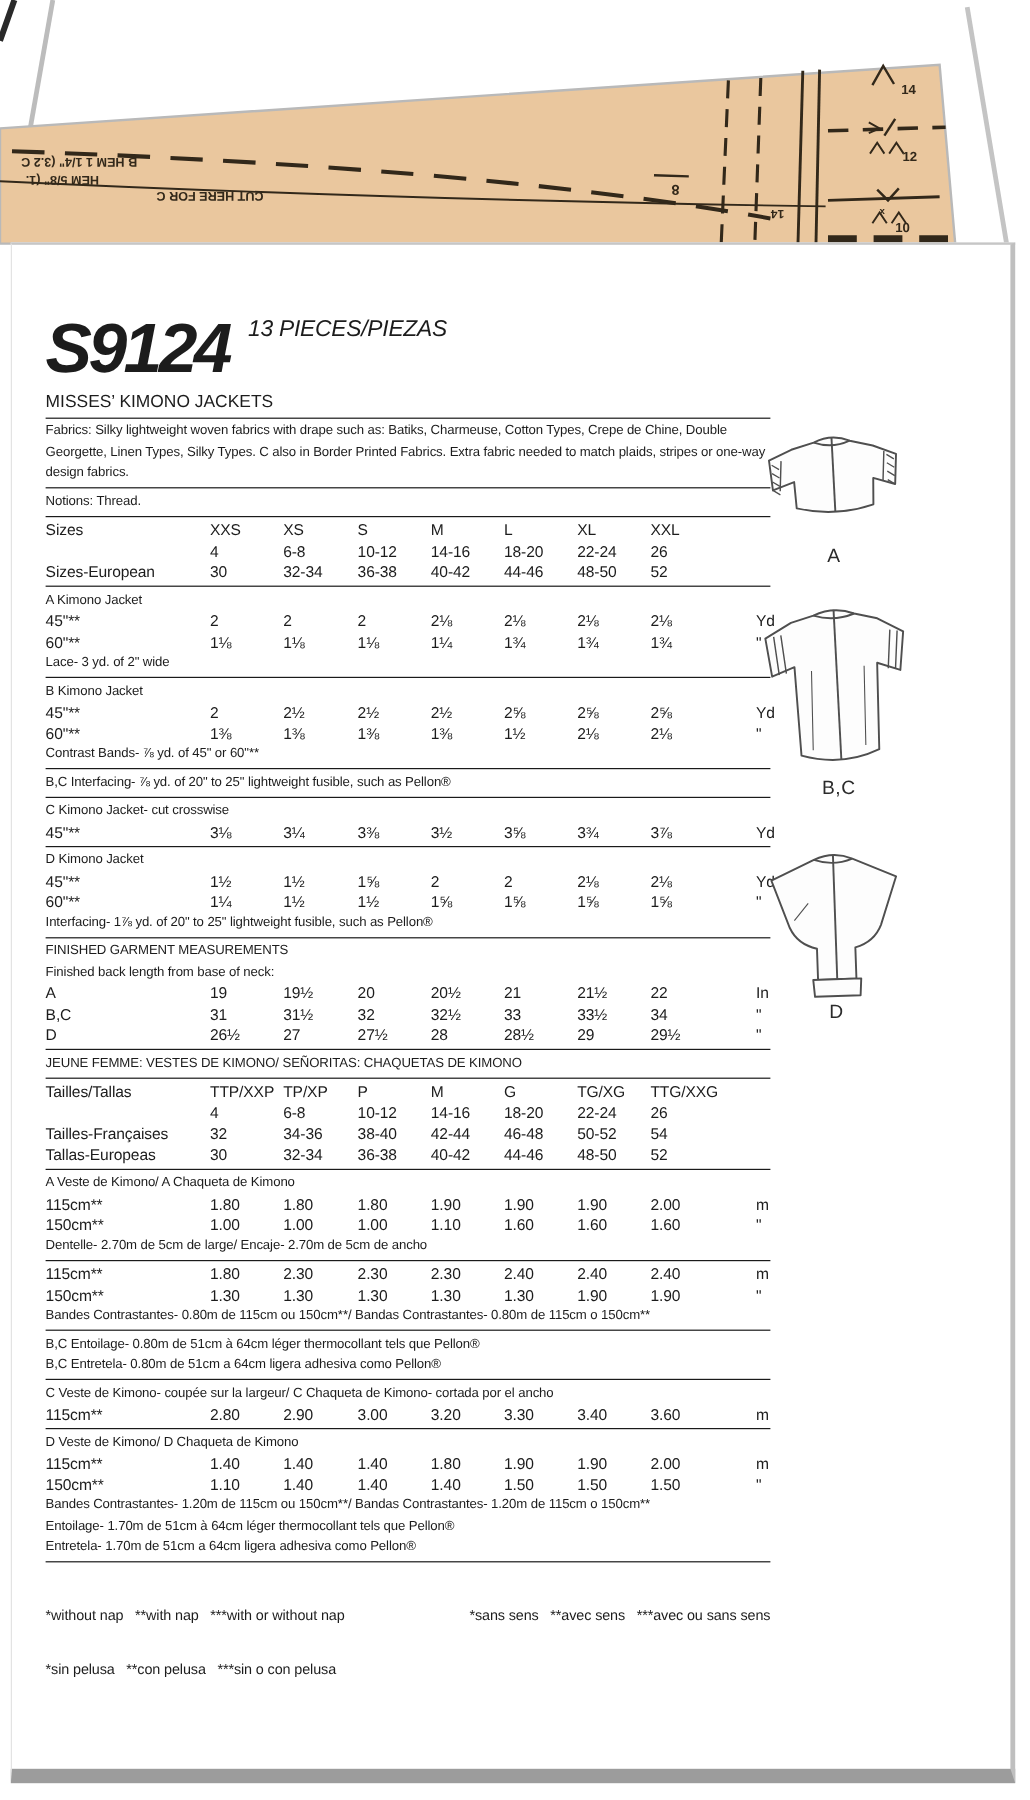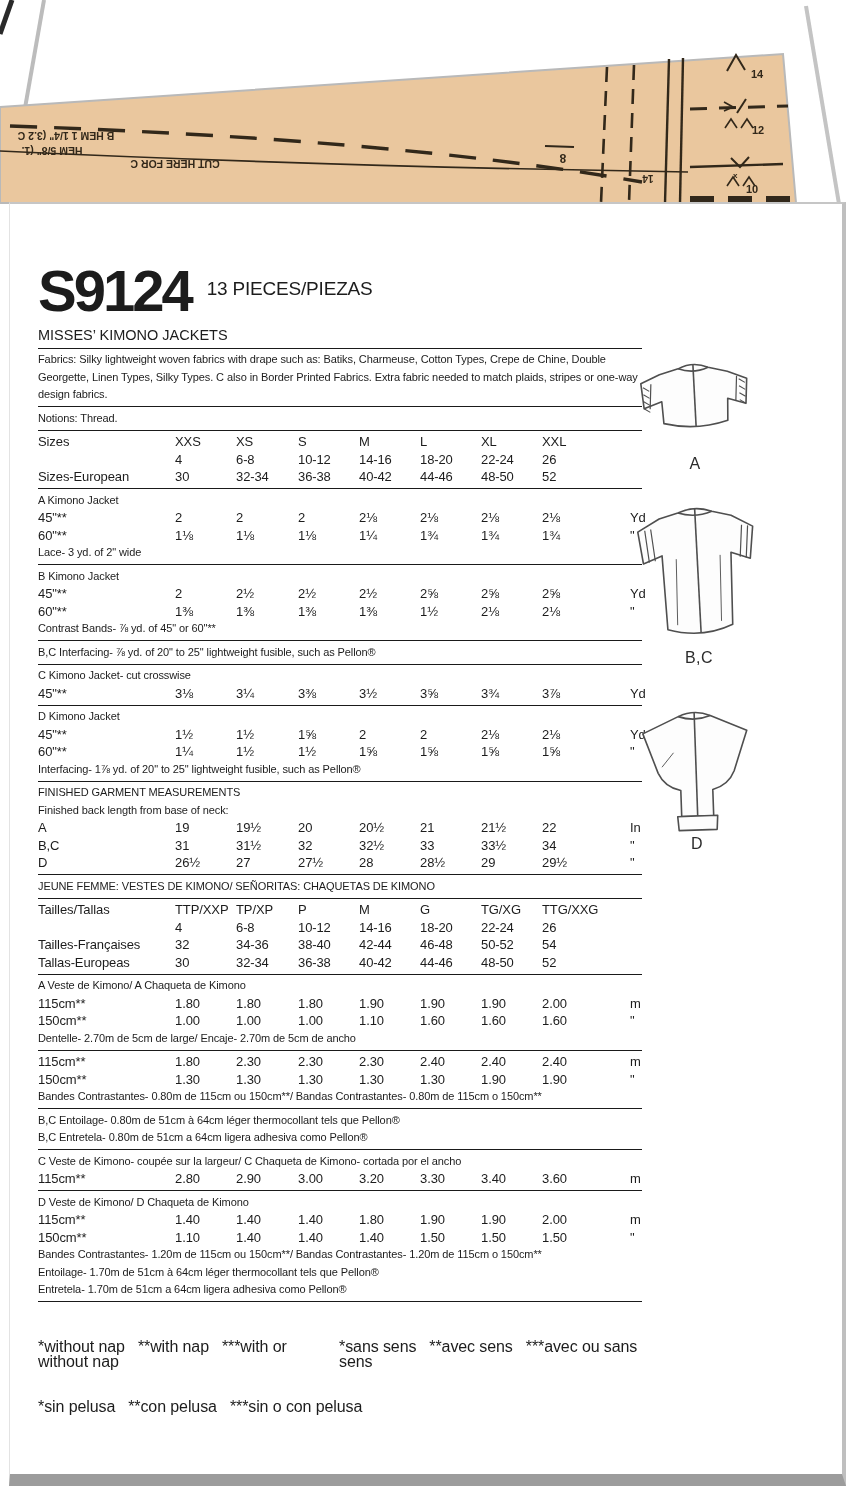--- a/index.html
+++ b/index.html
@@ -3,31 +3,31 @@
 <meta charset="utf-8">
 <style>
   html,body{margin:0;padding:0;background:#fff;}
   .page{position:relative;width:858px;height:1500px;background:#ffffff;overflow:hidden;
         font-family:"Liberation Sans",sans-serif;color:#1c1c1c;}
   .top-svg{position:absolute;left:0;top:0;}
   .envelope{position:absolute;left:9px;top:202px;width:832px;height:1270px;background:#ffffff;
             border-top:2px solid #c6c6c6;border-left:1px solid #e3e3e3;
             border-right:4px solid #bfbfbf;border-bottom:12px solid #9c9c9c;}
   .content{position:absolute;left:38px;top:264px;width:604px;}
-  .masthead{display:flex;align-items:center;gap:16px;margin-bottom:8px;}
+  .masthead{display:flex;align-items:flex-start;gap:16px;margin-bottom:8px;font-style:italic;}
   .pattnum{font-size:58px;font-weight:bold;letter-spacing:-3px;line-height:0.92;}
   .pieces{font-size:19px;letter-spacing:-0.2px;padding-bottom:3px;}
   .rule{height:0;border-top:1.6px solid #1a1a1a;margin:2.5px 0;}
   .text-line{font-size:11px;line-height:17.5px;letter-spacing:-0.1px;}
   .text-line.title{font-size:14.5px;line-height:20px;letter-spacing:0;}
   .b{font-weight:normal;}
   .grid-row{display:grid;grid-template-columns:137px 61px 62px 61px 61px 61px 61px 58px 1fr;
             font-size:13px;line-height:17.5px;letter-spacing:-0.1px;}
   .grid-row .cell{white-space:nowrap;}
-  .footnotes{margin-top:7px;font-size:16px;line-height:15px;white-space:pre-wrap;letter-spacing:-0.1px;}
+  .footnotes{margin-top:7px;font-size:12px;line-height:15px;white-space:pre-wrap;letter-spacing:-0.1px;}
   .fn-row{display:flex;justify-content:space-between;}
   .fig{position:absolute;text-align:center;}
   .fig-label{font-size:16px;color:#2b2b2b;letter-spacing:0.5px;margin-top:1px;font-family:"Liberation Sans",sans-serif;}
   .fig svg{display:block;margin:0 auto;}
 </style>
 </head>
 <body>
 
 <div class="page">
 

